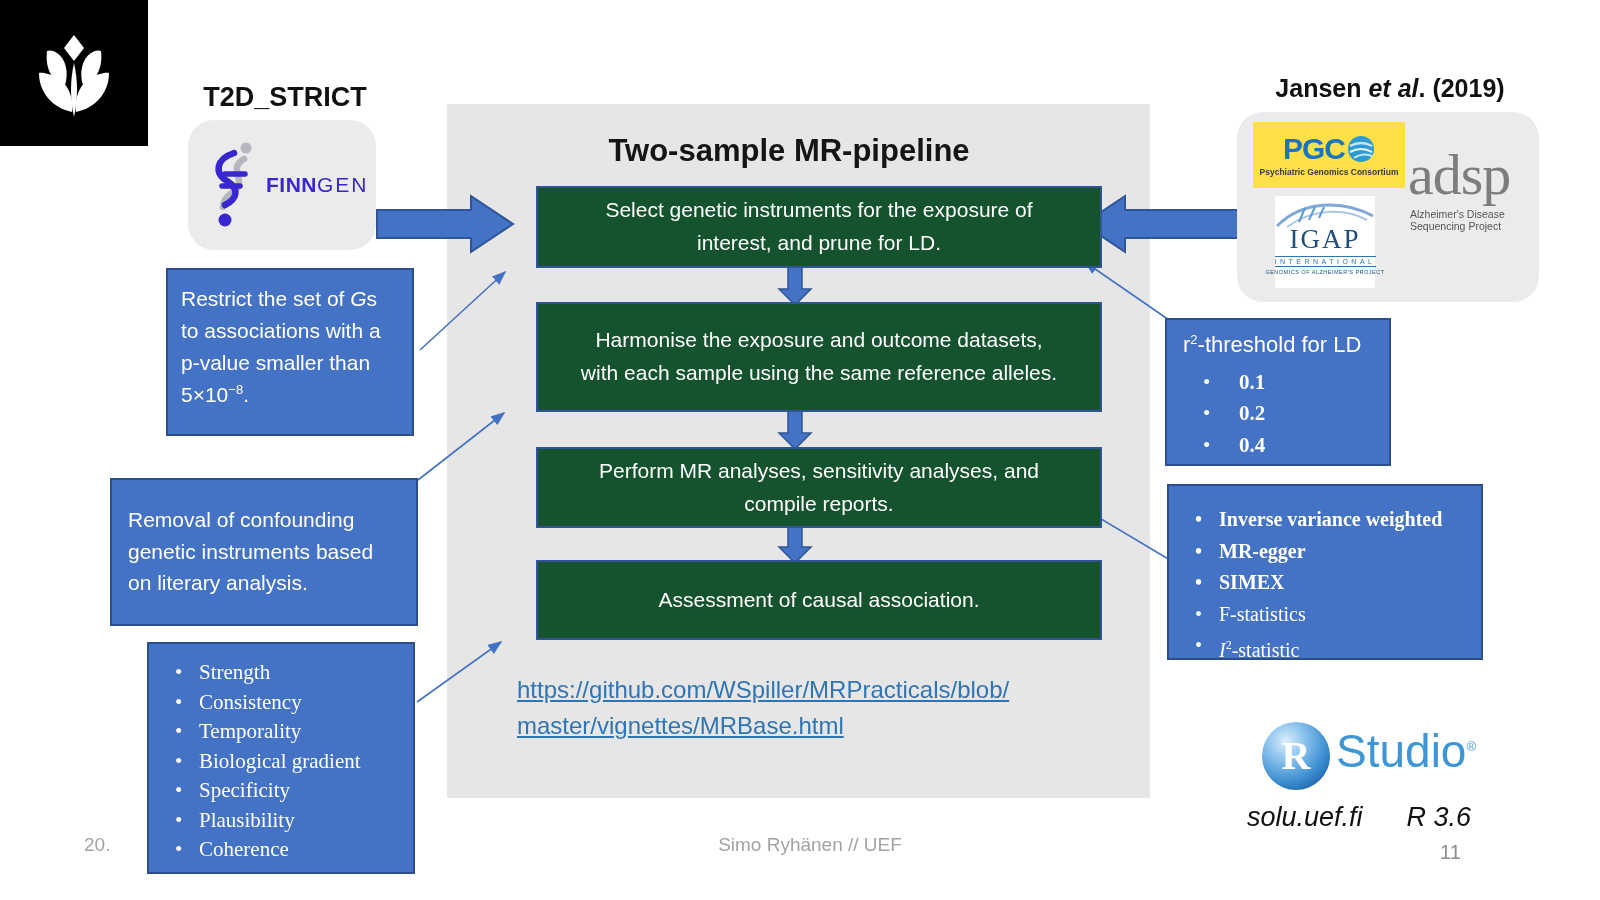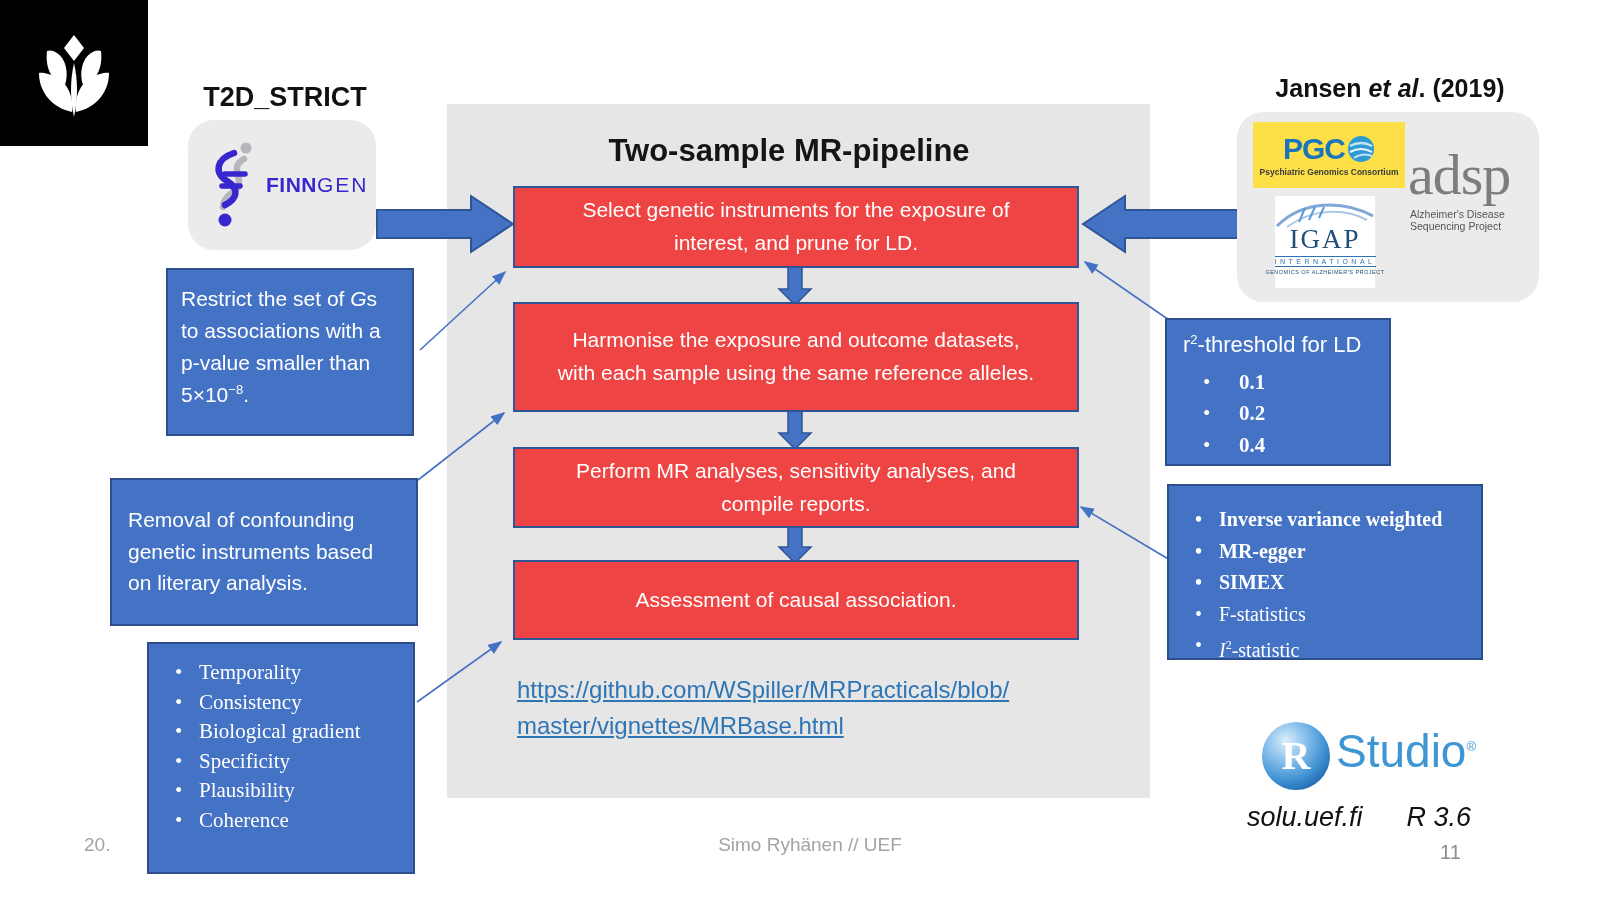--- a/index.html
+++ b/index.html
@@ -35,21 +35,21 @@
              padding:1px 0;margin-top:3px;white-space:nowrap;}
   .igap-sub2{font-size:5.5px;color:#1f4e79;margin-top:2px;letter-spacing:.5px;white-space:nowrap;}
   .adsp{position:absolute;left:1408px;top:146px;z-index:4;}
   .adsp-name{font-family:"Liberation Serif",serif;font-size:58px;color:#7d7d7d;line-height:1;letter-spacing:-1px;}
   .adsp-sub{position:absolute;left:2px;top:62px;font-size:10.5px;color:#555;line-height:1.15;white-space:nowrap;}
 
   
   .panel{position:absolute;left:447px;top:104px;width:703px;height:694px;background:#e7e6e6;z-index:0;}
   .panel-title{position:absolute;left:447px;top:118px;width:684px;text-align:center;
                font-size:31px;font-weight:bold;color:#151515;z-index:4;margin-top:15px;}
-  .flow-box{position:absolute;left:513px;width:566px;background:#ef4444;border:2px solid #2f5597;
+  .flow-box{position:absolute;left:536px;width:566px;background:#14532d;border:2px solid #2f5597;
             box-sizing:border-box;color:#fff;font-size:21px;line-height:1.55;text-align:center;
             display:flex;align-items:center;justify-content:center;padding:0 41px;z-index:3;}
   .fb1{top:186px;height:82px;}
   .fb2{top:302px;height:110px;}
   .fb3{top:447px;height:81px;}
   .fb4{top:560px;height:80px;}
   .down-arrow{position:absolute;left:775px;z-index:2;}
   .da1{top:264px;} .da2{top:408px;} .da3{top:522px;}
   .block-arrow{position:absolute;z-index:2;}
   .ba-left{left:376px;top:193px;}
@@ -209,22 +209,23 @@
     <span>https://github.com/WSpiller/MRPracticals/blob/</span><br>
     <span>master/vignettes/MRBase.html</span>
   </a>
 
   <div class="callout restrict">
     <span>Restrict the set of </span><i>G</i><span>s to associations with a p-value smaller than 5×10</span><sup>−8</sup><span>.</span>
   </div>
   <div class="callout removal">Removal of confounding genetic instruments based on literary analysis.</div>
   <div class="callout bh">
     <ul class="blist">
+      <li>Strength</li>
+      <li>Consistency</li>
       <li>Temporality</li>
-      <li>Consistency</li>
       <li>Biological gradient</li>
       <li>Specificity</li>
       <li>Plausibility</li>
       <li>Coherence</li>
     </ul>
   </div>
 
   <div class="callout ld">
     <div class="ld-title">
       <span>r</span><sup>2</sup><span>-threshold for LD</span>

